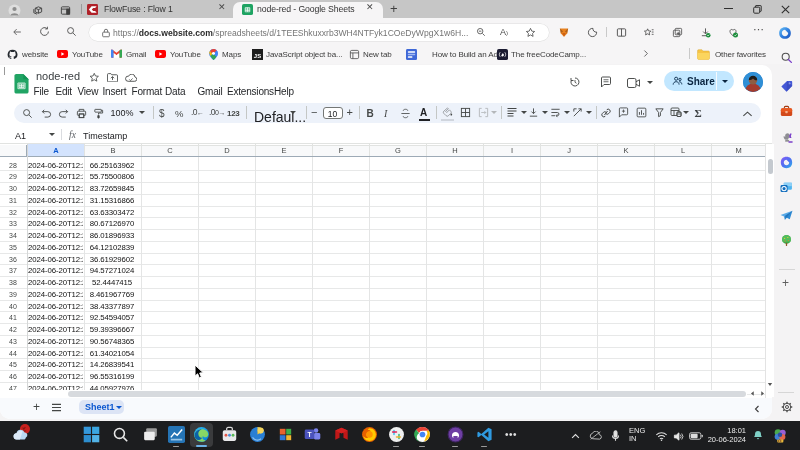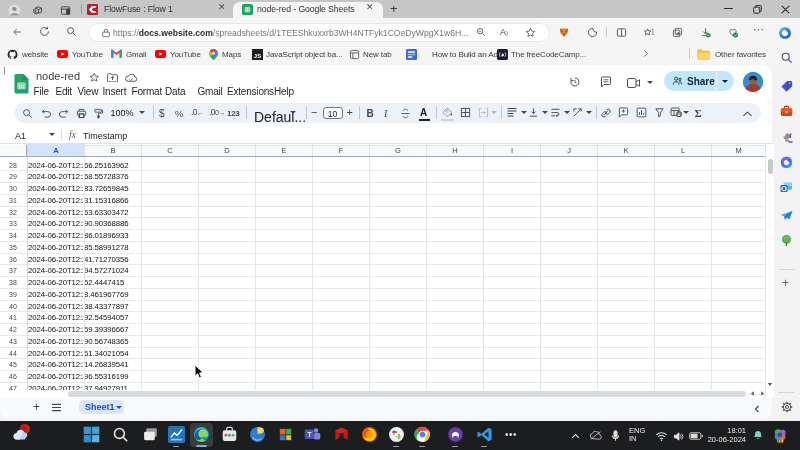--- a/index.html
+++ b/index.html
@@ -43,21 +43,21 @@
 
 
 #grid { position:absolute; left:0; top:144px; width:766px; height:254px; background:#fff; overflow:hidden; }
 #chdr { position:absolute; left:0; top:0.5px; width:766px; height:12.5px; background:#f8f9fa; border-top:1px solid #e1e3e1; border-bottom:1px solid #9daab6; }
 .chd { position:absolute; top:0; height:12px; font-size:7.5px; color:#444746; text-align:center; line-height:13px; border-left:1px solid #e1e3e1; }
 .chd.sel { background:#d3e3fd; color:#0b57d0; font-weight:bold; }
 #corner { position:absolute; left:0; top:0.5px; width:27px; height:12.5px; background:#f8f9fa; border-right:1px solid #9daab6; border-bottom:1px solid #9daab6; }
 .gr { position:absolute; left:0; height:11.75px; width:766px; border-bottom:1px solid #e7e8e8; }
 .gr .rn { position:absolute; left:0; top:0; width:26px; height:11.75px; font-size:7px; color:#444746; text-align:center; line-height:12.5px; }
 .gr .ca { position:absolute; left:28px; top:0; width:55px; height:11.75px; font-size:7.8px; letter-spacing:-0.1px; color:#111; line-height:12.5px; white-space:nowrap; overflow:hidden; }
-.gr .cb { position:absolute; left:84px; top:0; width:56px; height:11.75px; font-size:7.8px; letter-spacing:-0.1px; color:#111; line-height:12.5px; text-align:left; }
+.gr .cb { position:absolute; left:84px; top:0; width:56px; height:11.75px; font-size:7.8px; letter-spacing:-0.1px; color:#111; line-height:12.5px; text-align:center; }
 .vl { position:absolute; top:13px; bottom:0; width:1px; background:#e4e5e5; }
 #gutterline { position:absolute; left:27px; top:0; bottom:0; width:1px; background:#d5d7d7; }
 
 
 #vscroll { position:absolute; left:765px; top:144px; width:9px; height:253px; background:#fff; border-left:1px solid #e3e3e3; }
 #vthumb { position:absolute; left:767.5px; top:159px; width:5px; height:15px; background:#c4c9cf; border-radius:3px; }
 #hscroll { position:absolute; left:0px; top:390px; width:747px; height:8px; background:#fff; }
 #hthumb { position:absolute; left:68px; top:390.5px; width:678px; height:6px; background:#d7dade; border-radius:3px; }
 
 
@@ -453,56 +453,56 @@
 <div class="chd" style="left:711px;width:54px">M</div>
 <div id="corner"></div>
 <div class="gr" style="top:15.50px">
       <div class="rn">28</div>
       <div class="ca">2024-06-20T12:2</div>
       <div class="cb">66.25163962</div>
     </div>
 <div class="gr" style="top:27.25px">
       <div class="rn">29</div>
       <div class="ca">2024-06-20T12:2</div>
-      <div class="cb">68.55728376</div>
+      <div class="cb">55.75500806</div>
     </div>
 <div class="gr" style="top:39.00px">
       <div class="rn">30</div>
       <div class="ca">2024-06-20T12:2</div>
       <div class="cb">83.72659845</div>
     </div>
 <div class="gr" style="top:50.75px">
       <div class="rn">31</div>
       <div class="ca">2024-06-20T12:2</div>
       <div class="cb">31.15316866</div>
     </div>
 <div class="gr" style="top:62.50px">
       <div class="rn">32</div>
       <div class="ca">2024-06-20T12:2</div>
       <div class="cb">63.63303472</div>
     </div>
 <div class="gr" style="top:74.25px">
       <div class="rn">33</div>
       <div class="ca">2024-06-20T12:2</div>
-      <div class="cb">90.90368886</div>
+      <div class="cb">80.67126970</div>
     </div>
 <div class="gr" style="top:86.00px">
       <div class="rn">34</div>
       <div class="ca">2024-06-20T12:2</div>
       <div class="cb">86.01896933</div>
     </div>
 <div class="gr" style="top:97.75px">
       <div class="rn">35</div>
       <div class="ca">2024-06-20T12:2</div>
-      <div class="cb">85.58991278</div>
+      <div class="cb">64.12102839</div>
     </div>
 <div class="gr" style="top:109.50px">
       <div class="rn">36</div>
       <div class="ca">2024-06-20T12:2</div>
-      <div class="cb">41.71270356</div>
+      <div class="cb">36.61929602</div>
     </div>
 <div class="gr" style="top:121.25px">
       <div class="rn">37</div>
       <div class="ca">2024-06-20T12:2</div>
       <div class="cb">94.57271024</div>
     </div>
 <div class="gr" style="top:133.00px">
       <div class="rn">38</div>
       <div class="ca">2024-06-20T12:2</div>
       <div class="cb">52.4447415</div>
@@ -543,21 +543,21 @@
       <div class="cb">14.26839541</div>
     </div>
 <div class="gr" style="top:227.00px">
       <div class="rn">46</div>
       <div class="ca">2024-06-20T12:2</div>
       <div class="cb">96.55316199</div>
     </div>
 <div class="gr" style="top:238.75px">
       <div class="rn">47</div>
       <div class="ca">2024-06-20T12:2</div>
-      <div class="cb">37.94927911</div>
+      <div class="cb">44.05927976</div>
     </div>
 <div class="vl" style="left:27px"></div>
 <div class="vl" style="left:84px"></div>
 <div class="vl" style="left:141px"></div>
 <div class="vl" style="left:198px"></div>
 <div class="vl" style="left:255px"></div>
 <div class="vl" style="left:312px"></div>
 <div class="vl" style="left:369px"></div>
 <div class="vl" style="left:426px"></div>
 <div class="vl" style="left:483px"></div>

